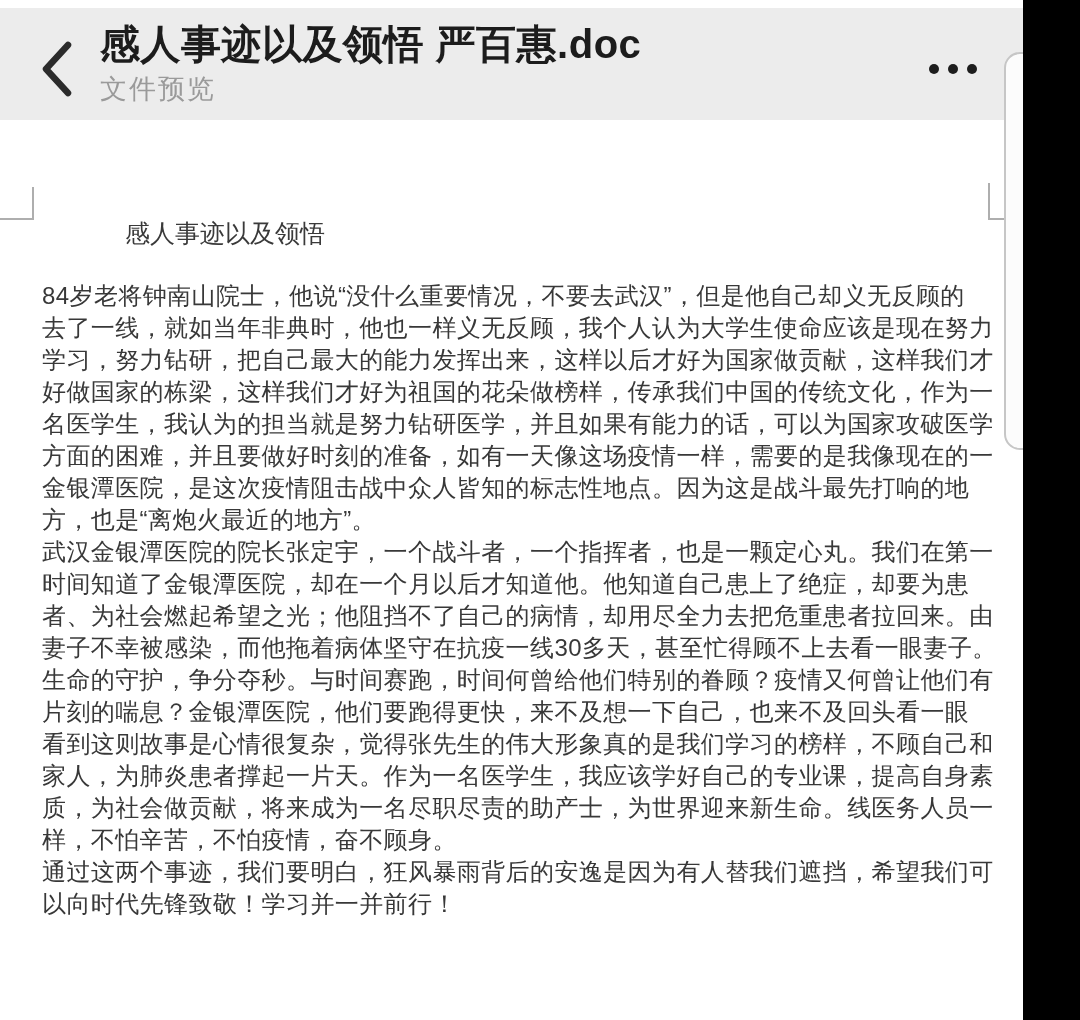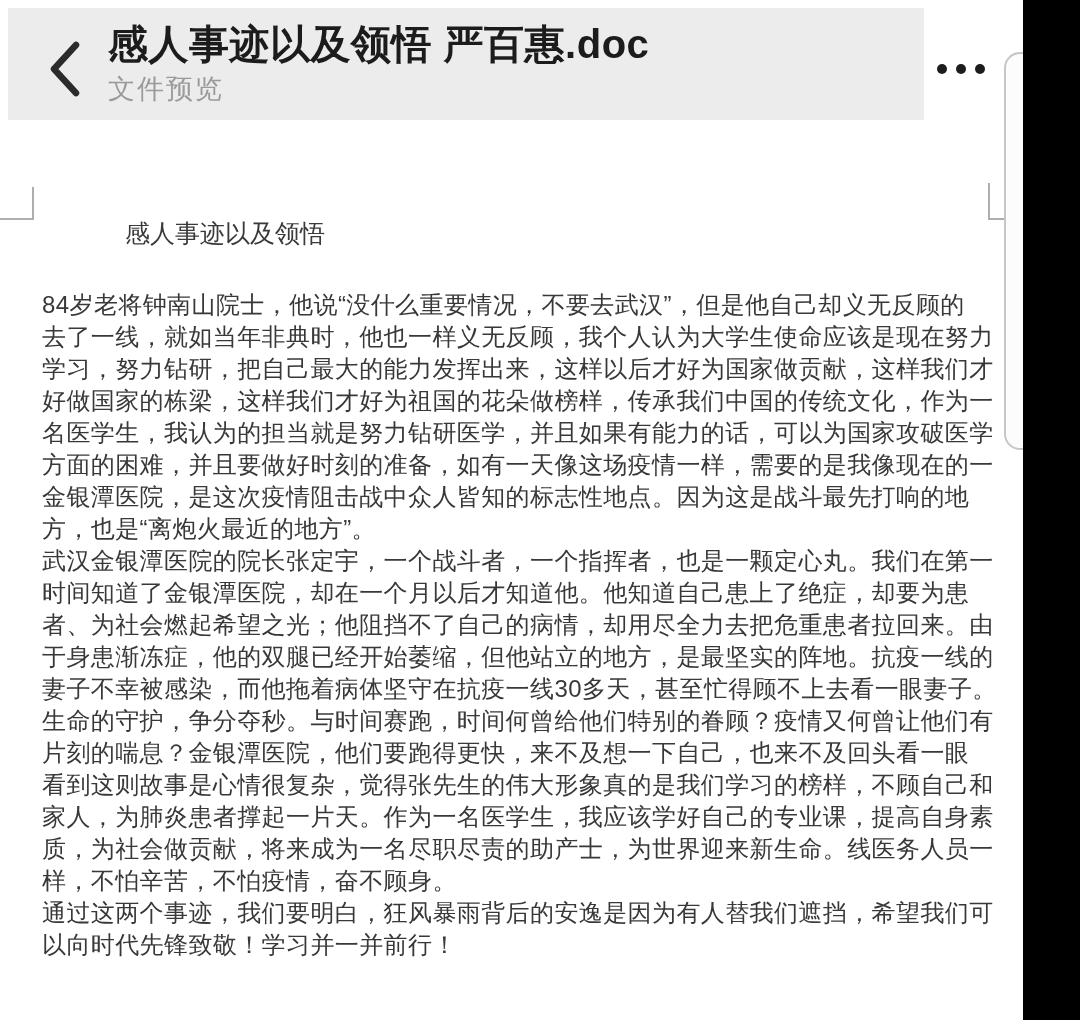--- a/index.html
+++ b/index.html
@@ -6,21 +6,21 @@
   #screen{
     position:relative;
     width:1080px;height:1020px;
     overflow:hidden;
     background:#ffffff;
     font-family:"Liberation Sans", sans-serif;
   }
 
   
   .app-header{
-    position:absolute;left:8px;top:8px;width:916px;height:112px;
+    position:absolute;left:0;top:8px;width:1023px;height:112px;
     background:#ececec;
   }
   .back-btn{
     position:absolute;left:30px;top:28px;width:54px;height:68px;
     display:flex;align-items:center;justify-content:center;
     background:transparent;border:none;cursor:pointer;
   }
   .header-titles{position:absolute;left:100px;top:10px;}
   .header-title{
     font-size:40px;font-weight:bold;color:#1c1c1c;
@@ -45,21 +45,21 @@
   .mark-left-h{left:0;top:98px;width:34px;height:2px;}
   .mark-left-v{left:32px;top:67px;width:2px;height:33px;}
   .mark-right-h{left:988px;top:98px;width:34px;height:2px;}
   .mark-right-v{left:988px;top:63px;width:2px;height:37px;}
 
   .doc-title{
     position:absolute;left:125px;top:98px;
     font-size:25px;color:#3a3a3a;line-height:30px;white-space:nowrap;
   }
   .doc-body{
-    position:absolute;left:42px;top:169px;width:962px;
+    position:absolute;left:42px;top:160px;width:962px;
     font-size:24px;color:#383838;
   }
   .doc-body .line{
     line-height:32px;white-space:nowrap;letter-spacing:0.4px;
   }
   .paragraph{margin:0;}
 
   
   .scroll-pill{
     position:absolute;left:1004px;top:52px;width:60px;height:398px;
@@ -115,21 +115,20 @@
           <div class="line">好做国家的栋梁，这样我们才好为祖国的花朵做榜样，传承我们中国的传统文化，作为一</div>
           <div class="line">名医学生，我认为的担当就是努力钻研医学，并且如果有能力的话，可以为国家攻破医学</div>
           <div class="line">方面的困难，并且要做好时刻的准备，如有一天像这场疫情一样，需要的是我像现在的一</div>
           <div class="line">金银潭医院，是这次疫情阻击战中众人皆知的标志性地点。因为这是战斗最先打响的地</div>
           <div class="line">方，也是“离炮火最近的地方”。</div>
         </div>
         <div class="paragraph">
           <div class="line">武汉金银潭医院的院长张定宇，一个战斗者，一个指挥者，也是一颗定心丸。我们在第一</div>
           <div class="line">时间知道了金银潭医院，却在一个月以后才知道他。他知道自己患上了绝症，却要为患</div>
           <div class="line">者、为社会燃起希望之光；他阻挡不了自己的病情，却用尽全力去把危重患者拉回来。由</div>
-          <div class="line">于身患渐冻症，他的双腿已经开始萎缩，但他站立的地方，是最坚实的阵地。抗疫一线的</div>
           <div class="line">妻子不幸被感染，而他拖着病体坚守在抗疫一线30多天，甚至忙得顾不上去看一眼妻子。</div>
           <div class="line">生命的守护，争分夺秒。与时间赛跑，时间何曾给他们特别的眷顾？疫情又何曾让他们有</div>
           <div class="line">片刻的喘息？金银潭医院，他们要跑得更快，来不及想一下自己，也来不及回头看一眼</div>
         </div>
         <div class="paragraph">
           <div class="line">看到这则故事是心情很复杂，觉得张先生的伟大形象真的是我们学习的榜样，不顾自己和</div>
           <div class="line">家人，为肺炎患者撑起一片天。作为一名医学生，我应该学好自己的专业课，提高自身素</div>
           <div class="line">质，为社会做贡献，将来成为一名尽职尽责的助产士，为世界迎来新生命。线医务人员一</div>
           <div class="line">样，不怕辛苦，不怕疫情，奋不顾身。</div>
         </div>

